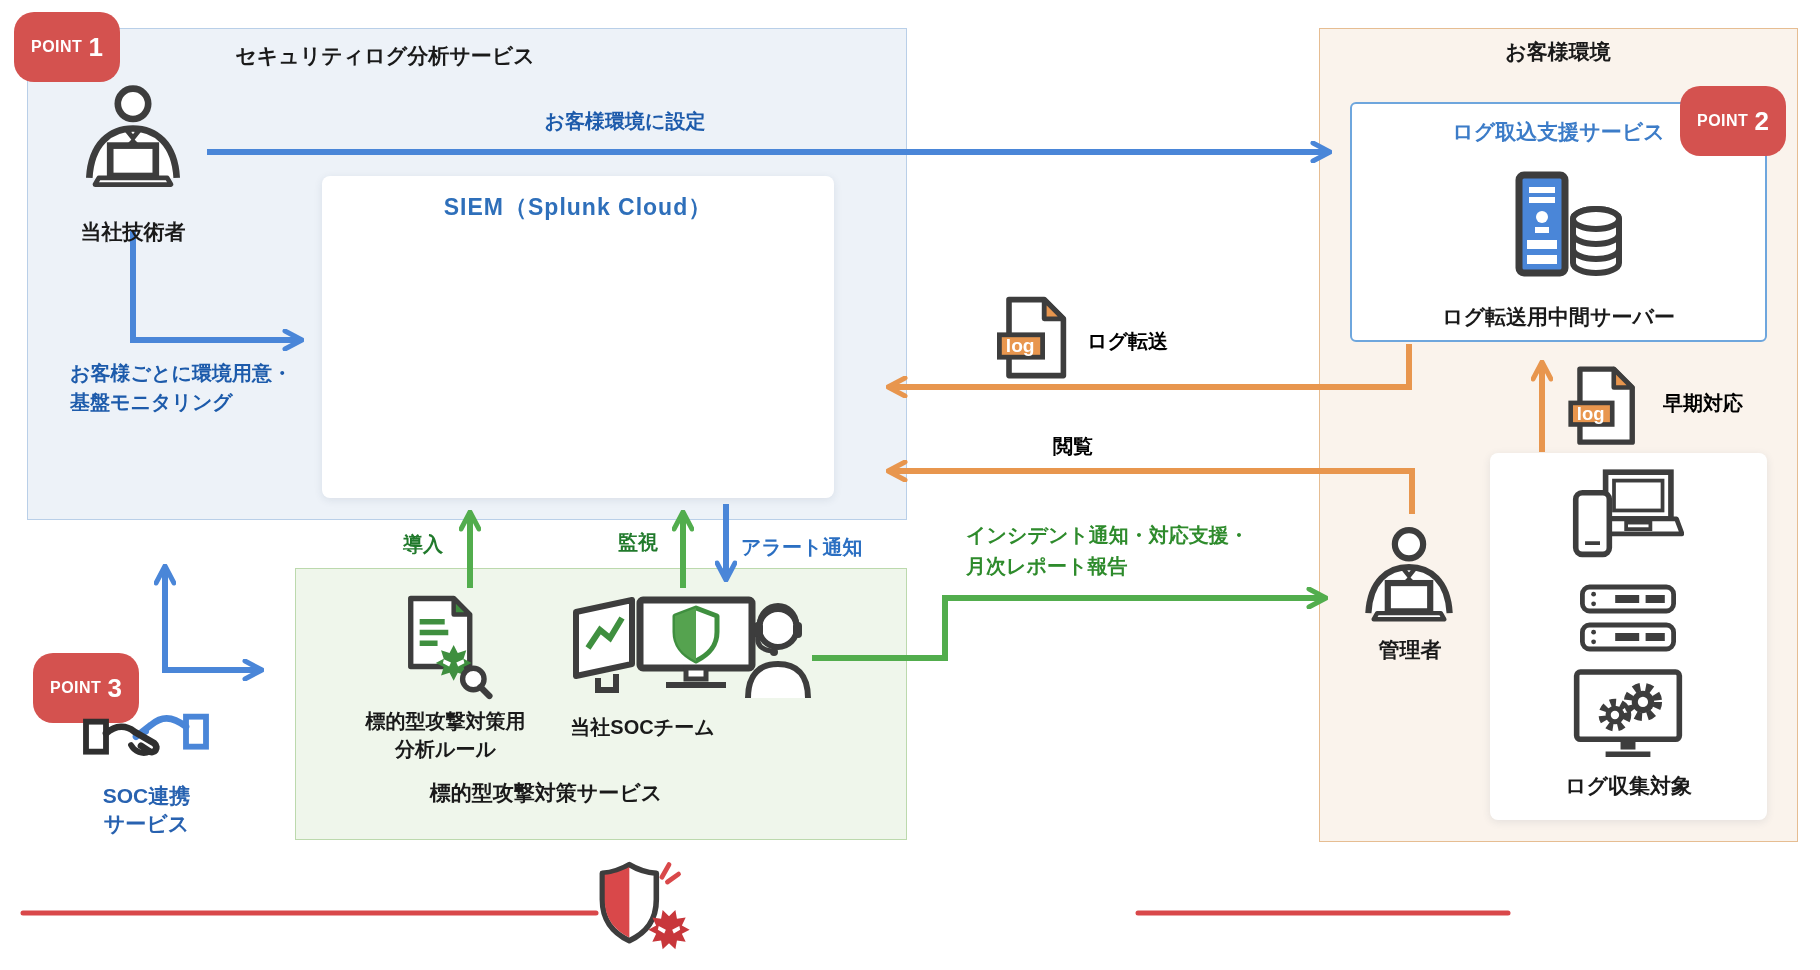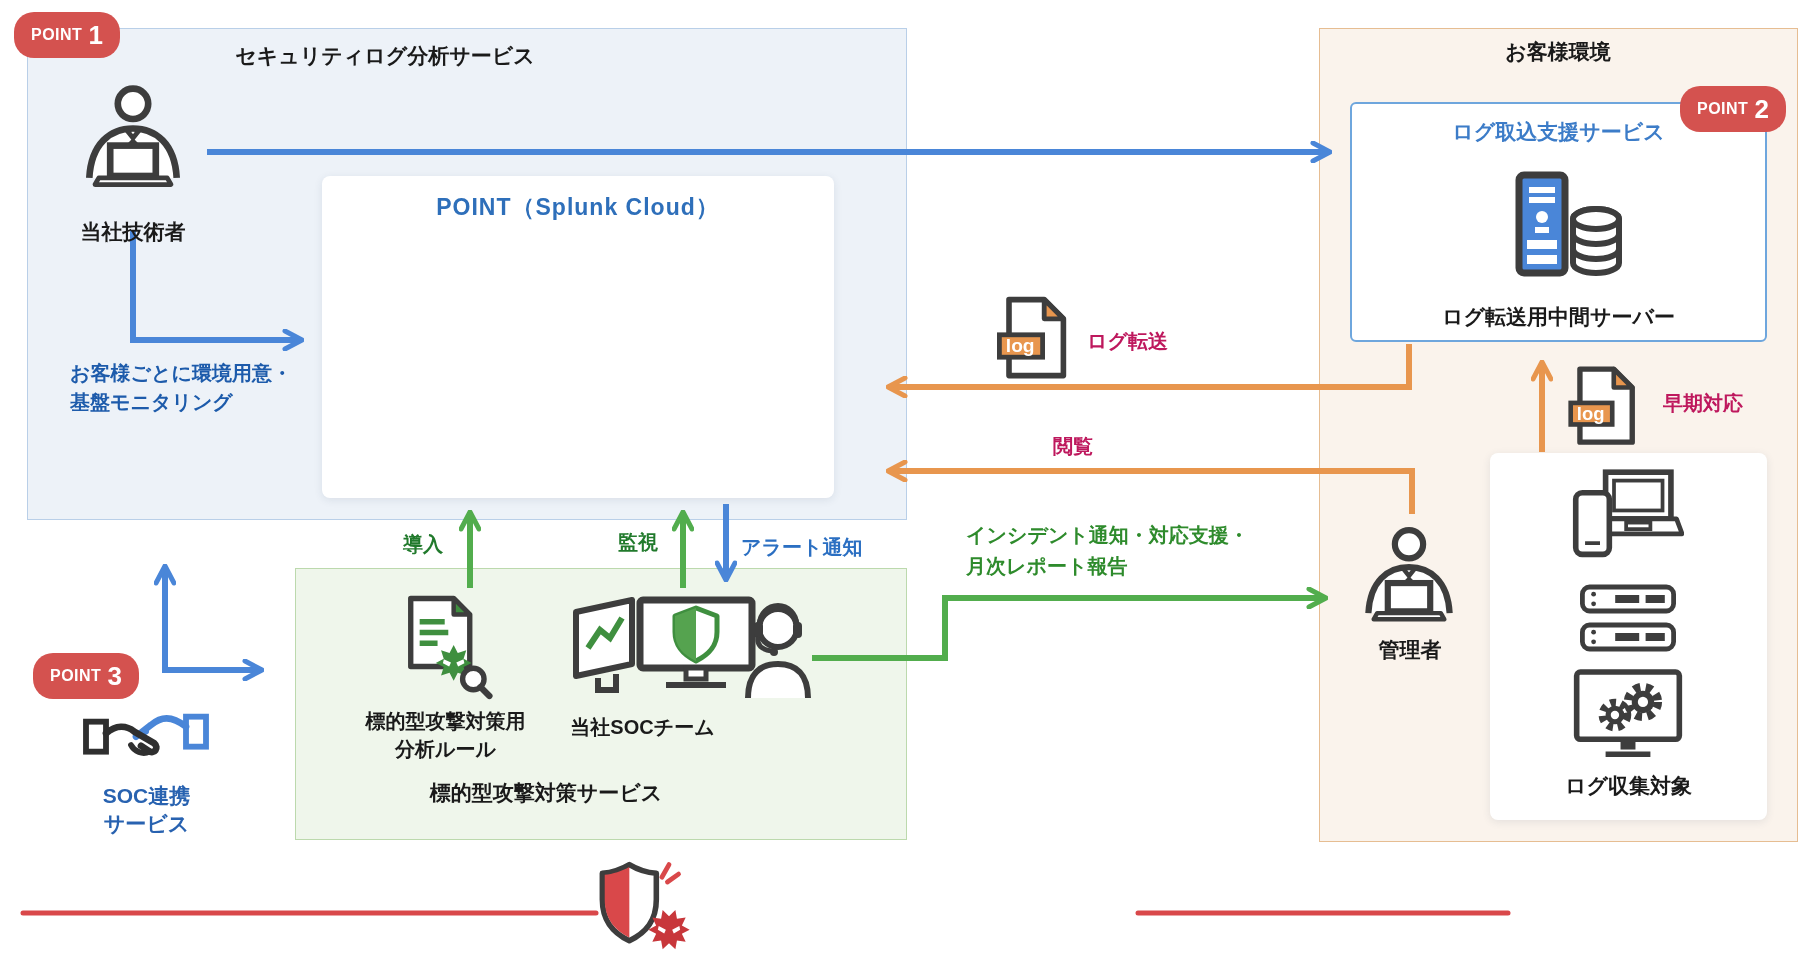--- a/index.html
+++ b/index.html
@@ -12,25 +12,25 @@
   .box-soc{background:#eff6eb;border:1px solid #bcd9ad;}
   .box-customer{background:#faf3ec;border:1px solid #e6bd92;}
   .box-white{background:#fff;border-radius:8px;box-shadow:0 2px 8px rgba(40,60,90,.10);}
   .box-ingest{background:#fff;border:2px solid #6ea6dd;border-radius:6px;}
   .lbl{position:absolute;font-weight:bold;white-space:nowrap;color:#1a1a1a;}
   .ctr{text-align:center;white-space:normal;}
   .t21{font-size:21px;}
   .t20{font-size:20px;}
   .blue-t{color:#1d5bab;}
   .green-t{color:#217a2c;}
-  .orange-t{color:#be185d;}
+  .orange-t{color:#000000;}
   .siem-title{color:#2e6fba;font-size:23px;letter-spacing:1px;}
   .ingest-title{color:#3c7cc8;font-size:21px;}
   .banner-title{font-size:30px;color:#111;letter-spacing:1px;}
-  .badge{position:absolute;height:38px;padding:4px 17px;background:#d4524f;color:#fff;
+  .badge{position:absolute;height:38px;padding:16px 17px;background:#d4524f;color:#fff;
     border-radius:20px;display:flex;align-items:center;justify-content:center;gap:6px;font-weight:bold;z-index:6;}
   .badge .bw{font-size:16px;letter-spacing:.5px;}
   .badge .bn{font-size:26px;line-height:1;}
   .dash{position:absolute;height:5px;border-radius:3px;}
   .dash-blue{background:repeating-linear-gradient(90deg,#4a86d8 0 18px,transparent 18px 30px);}
   .dash-orange{background:repeating-linear-gradient(90deg,#e8964e 0 18px,transparent 18px 30px);}
   .dash-green{background:repeating-linear-gradient(90deg,#57b14e 0 18px,transparent 18px 30px);}
   .icon{position:absolute;line-height:0;}
   .siem-item{position:absolute;text-align:center;}
   .siem-item .ilabel{font-weight:bold;font-size:20px;color:#1a1a1a;margin-top:3px;}
@@ -93,21 +93,21 @@
 
   <div class="lbl t21 ctr" style="left:160px;top:42px;width:450px;">セキュリティログ分析サービス</div>
   <div class="dash dash-blue" style="left:244px;top:82px;width:282px;"></div>
 
   <div class="lbl t21 ctr" style="left:1408px;top:38px;width:300px;">お客様環境</div>
   <div class="dash dash-orange" style="left:1477px;top:79px;width:162px;"></div>
 
   <div class="lbl t21 ctr" style="left:396px;top:779px;width:300px;">標的型攻撃対策サービス</div>
   <div class="dash dash-green" style="left:414px;top:812px;width:264px;"></div>
 
-  <div class="lbl siem-title ctr" style="left:322px;top:192px;width:512px;">POINT（Splunk Cloud）</div>
+  <div class="lbl siem-title ctr" style="left:322px;top:192px;width:512px;">SIEM（Splunk Cloud）</div>
   <div class="lbl ingest-title ctr" style="left:1350px;top:118px;width:417px;">ログ取込支援サービス</div>
 
   <div class="icon" style="left:76px;top:84px;">
     <svg width="114" height="108" viewBox="0 0 120 112">
       <circle cx="60" cy="20" r="16" fill="#fff" stroke="#3d3d3d" stroke-width="7"></circle>
       <path d="M14,98 C16,62 36,46 60,46 C84,46 104,62 106,98" fill="#fff" stroke="#3d3d3d" stroke-width="7" stroke-linejoin="round"></path>
       <path d="M52,46 L60,56 L68,46" fill="none" stroke="#3d3d3d" stroke-width="5"></path>
       <path d="M60,56 l5,5 -5,15 -5,-15 z" fill="#3d3d3d"></path>
       <rect x="36" y="64" width="48" height="32" fill="#fff" stroke="#3d3d3d" stroke-width="7"></rect>
       <path d="M24,98 H96 L100,105 H20 Z" fill="#fff" stroke="#3d3d3d" stroke-width="5" stroke-linejoin="round"></path>
@@ -177,20 +177,21 @@
         <path d="M13,70 Q-2,46 13,22" fill="none" stroke="#3d3d3d" stroke-width="6" stroke-linecap="round"></path>
         <path d="M98,62 Q108,46 98,30" fill="none" stroke="#3d3d3d" stroke-width="6" stroke-linecap="round"></path>
         <path d="M111,70 Q126,46 111,22" fill="none" stroke="#3d3d3d" stroke-width="6" stroke-linecap="round"></path>
         <path d="M38,82 C38,52 44,42 50,36 C50,25 56,19 62,19 C68,19 74,25 74,36 C80,42 86,52 86,82 Z" fill="#4a86d8" stroke="#3d3d3d" stroke-width="6" stroke-linejoin="round"></path>
         <path d="M56,85 a6,5 0 0 0 12,0" fill="#4a86d8" stroke="#3d3d3d" stroke-width="5"></path>
       </svg>
     </span>
     <div class="ilabel">アラート通知</div>
   </div>
 
+  <div class="lbl t20 blue-t ctr" style="left:480px;top:108px;width:290px;">お客様環境に設定</div>
   <div class="lbl t20 blue-t" style="left:70px;top:360px;">お客様ごとに環境用意・</div>
   <div class="lbl t20 blue-t" style="left:70px;top:389px;">基盤モニタリング</div>
   <div class="lbl t20 green-t ctr" style="left:392px;top:531px;width:62px;">導入</div>
   <div class="lbl t20 green-t ctr" style="left:607px;top:529px;width:62px;">監視</div>
   <div class="lbl t20" style="left:741px;top:534px;color:#2b6fc2;">アラート通知</div>
   <div class="lbl t20" style="left:966px;top:522px;color:#2e8b2c;">インシデント通知・対応支援・</div>
   <div class="lbl t20" style="left:966px;top:553px;color:#2e8b2c;">月次レポート報告</div>
   <div class="lbl t20 orange-t" style="left:1087px;top:328px;">ログ転送</div>
   <div class="lbl t20 orange-t ctr" style="left:1033px;top:433px;width:80px;">閲覧</div>
   <div class="lbl t20 orange-t" style="left:1663px;top:390px;">早期対応</div>

